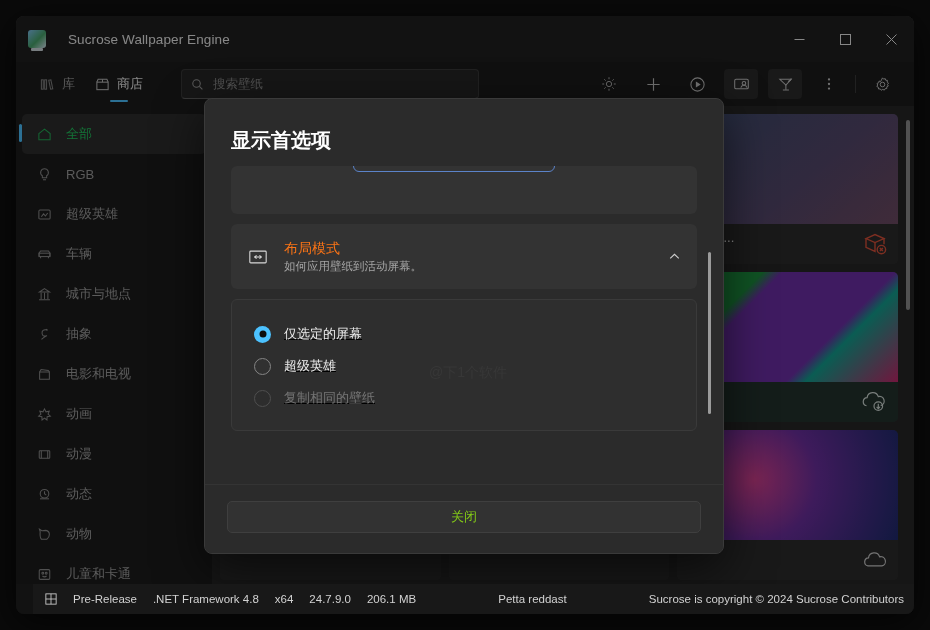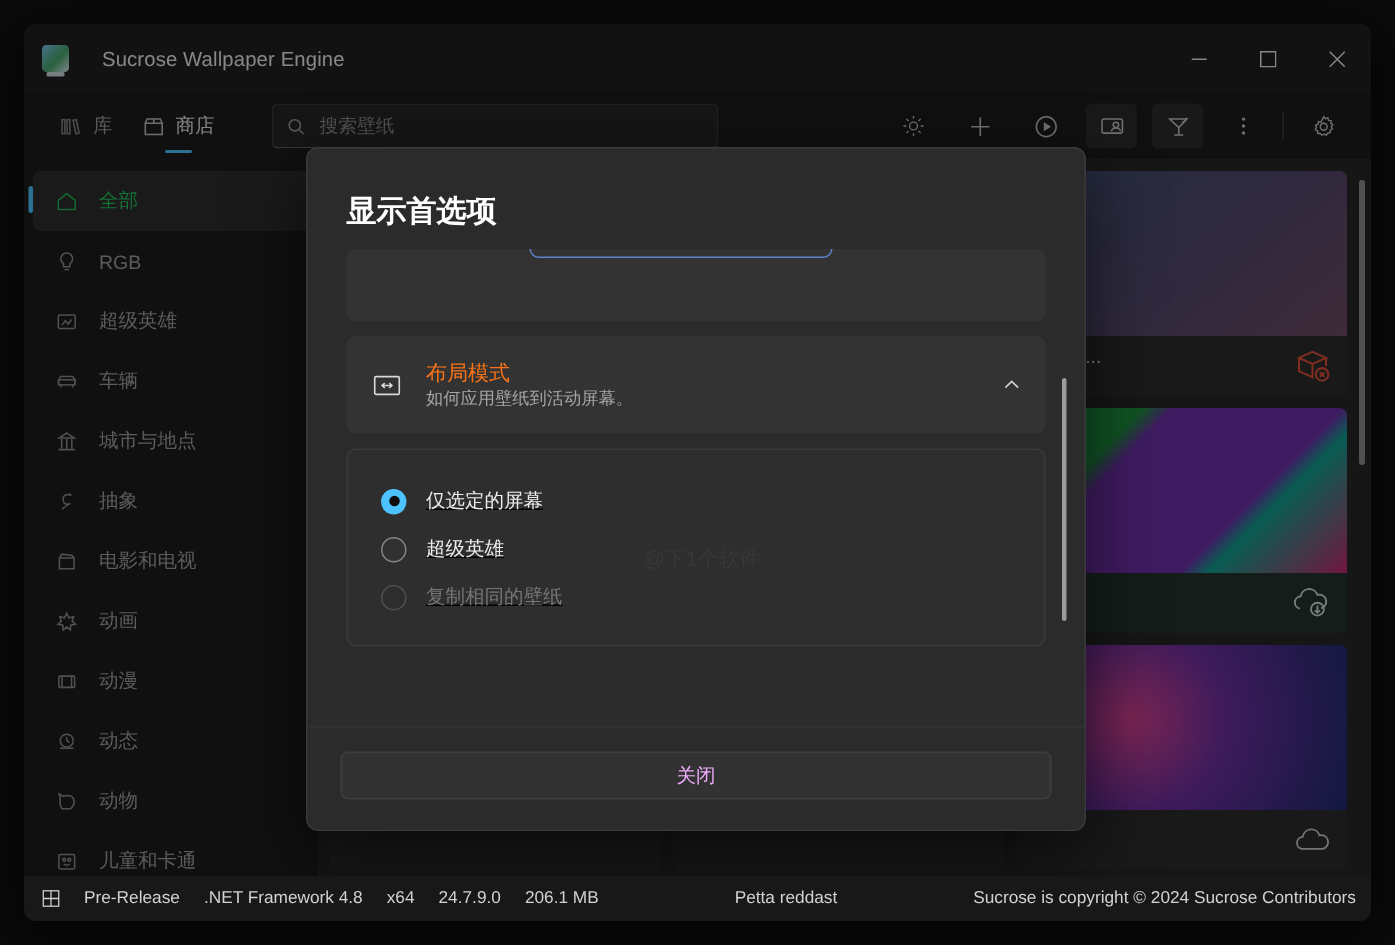--- a/index.html
+++ b/index.html
@@ -181,27 +181,27 @@
     color: rgba(255,255,255,0.045); font-size: 14px; text-align: center;
     line-height: 17px; pointer-events: none; user-select: none;
   }
   .dlg-footer {
     flex: none; padding: 16px 22px 20px 22px; border-top: 1px solid #343434;
     background: #2b2b2b;
   }
   .close-btn {
     width: 100%; height: 32px; border-radius: 5px;
     background: #323232; border: 1px solid #3f3f3f;
-    color: #f0abfc; font-size: 13px; font-family: inherit;
+    color: #84cc16; font-size: 13px; font-family: inherit;
     display: flex; align-items: center; justify-content: center;
   }
 
   
   .statusbar {
-    position: absolute; left: 0; right: 0; bottom: 0; height: 30px;
+    position: absolute; left: 17px; right: 0; bottom: 0; height: 30px;
     background: #181818; display: flex; align-items: center;
     color: #d2d2d2; font-size: 11.5px;
   }
   .sb-left { display: flex; align-items: center; gap: 16px; padding-left: 12px; }
   .sb-left .sb-ic { display: flex; color: #cfcfcf; }
   .sb-mid { margin-left: auto; }
   .sb-right { margin-left: auto; padding-right: 10px; }
 </style>
 </head>
 <body>

